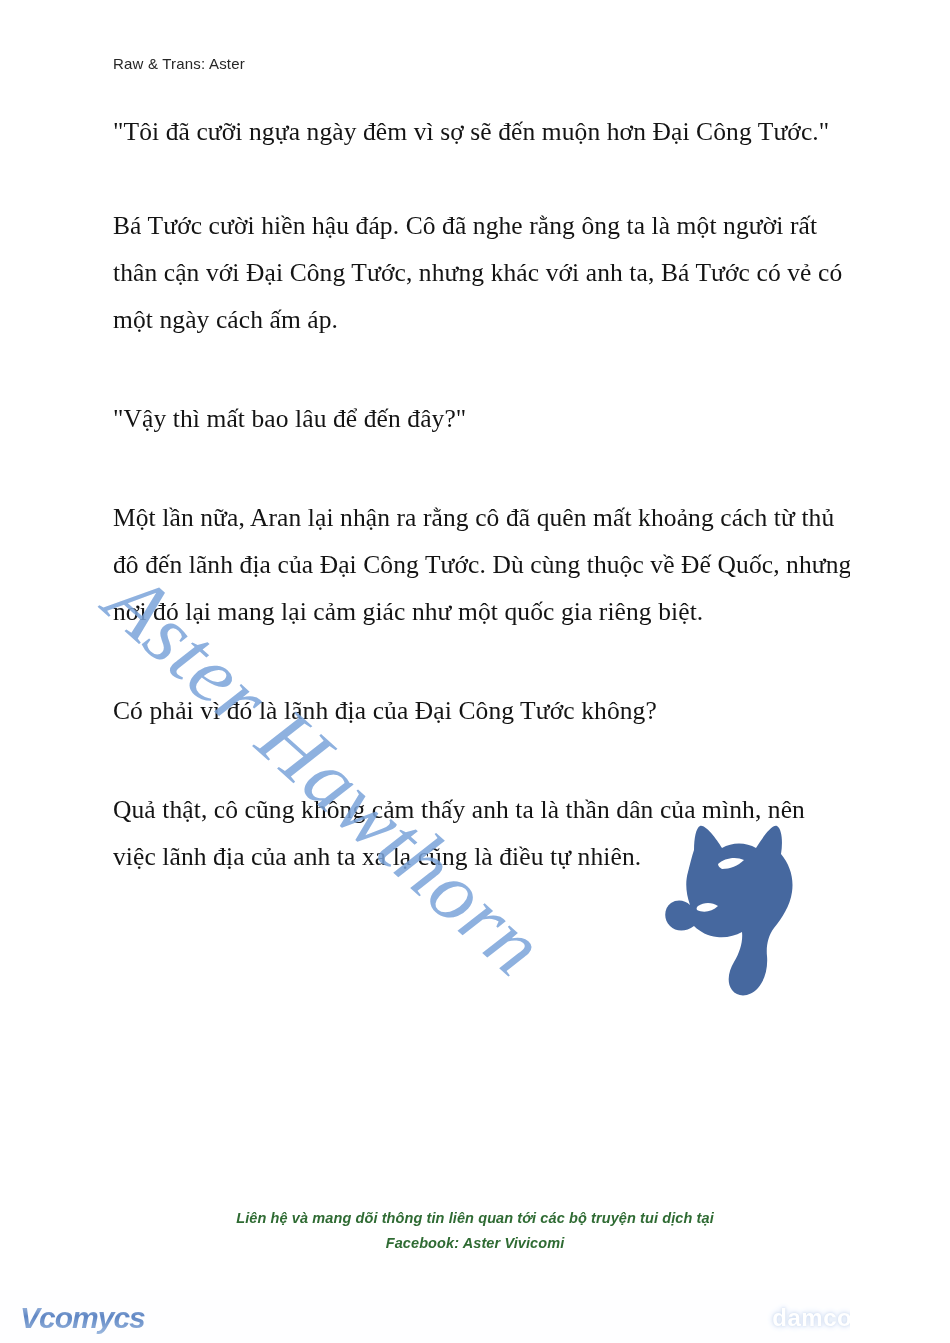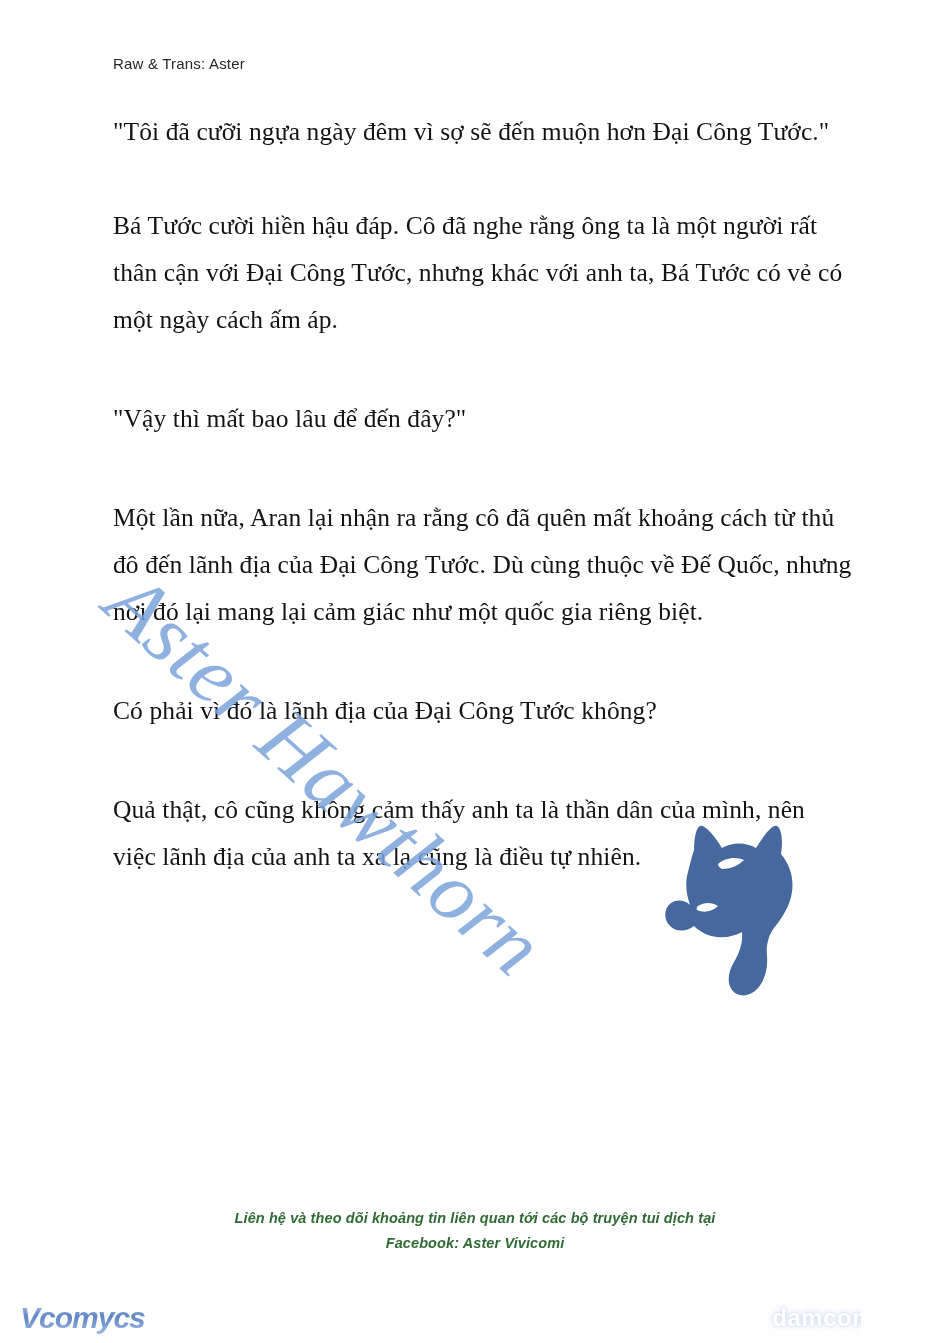--- a/index.html
+++ b/index.html
@@ -7,21 +7,20 @@
     padding: 0;
     background: #ffffff;
   }
   .page {
     position: relative;
     width: 850px;
     height: 1343px;
     background: #ffffff;
     overflow: hidden;
     font-family: "Liberation Serif", "DejaVu Serif", serif;
-    padding-left: 11px;
   }
 
   
   .credit-line {
     position: absolute;
     left: 113px;
     top: 55px;
     font-family: "Liberation Sans", sans-serif;
     font-size: 15px;
     font-weight: 400;
@@ -188,21 +187,21 @@
         C70 48 68 46 68 44 Z"></path>
       <path fill="#ffffff" d="
         M48 86
         C54 82 62 82 68 86
         C62 92 53 93 47 90
         C46 88 47 87 48 86 Z"></path>
     </svg>
   </div>
 
   <div class="tl-footer">
-    <div>Liên hệ và theo dõi khoảng tin liên quan tới các bộ truyện tui dịch tại</div>
+    <div>Liên hệ và mang dõi thông tin liên quan tới các bộ truyện tui dịch tại</div>
     <div>Facebook: Aster Vivicomi</div>
   </div>
 
   <div class="bottom-bar">
     <div class="site-logo">
       <div class="site-logo-text"><span class="cap">V</span><span>comycs</span></div>
     </div>
     <div class="uploader-tag">damconuong</div>
   </div>
 

